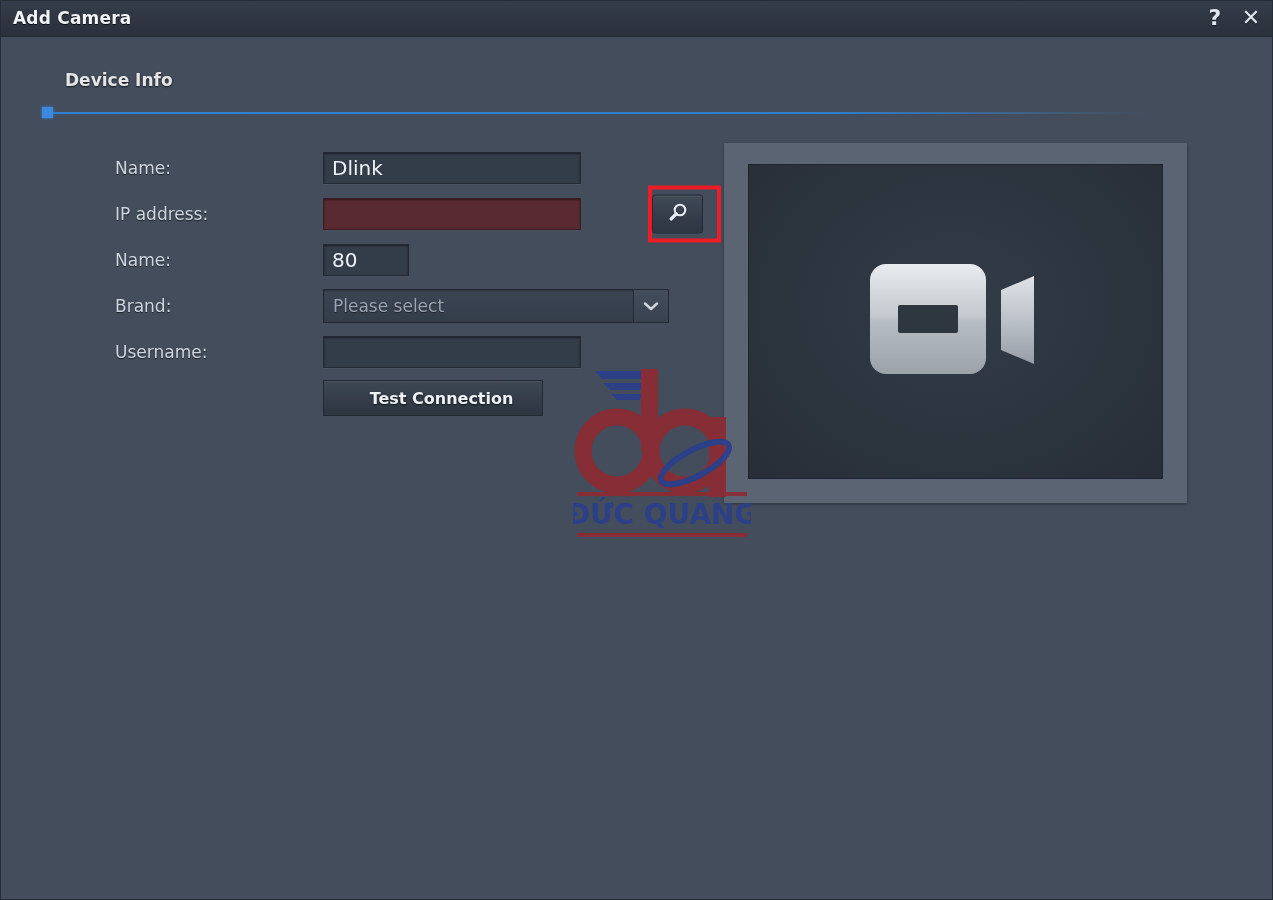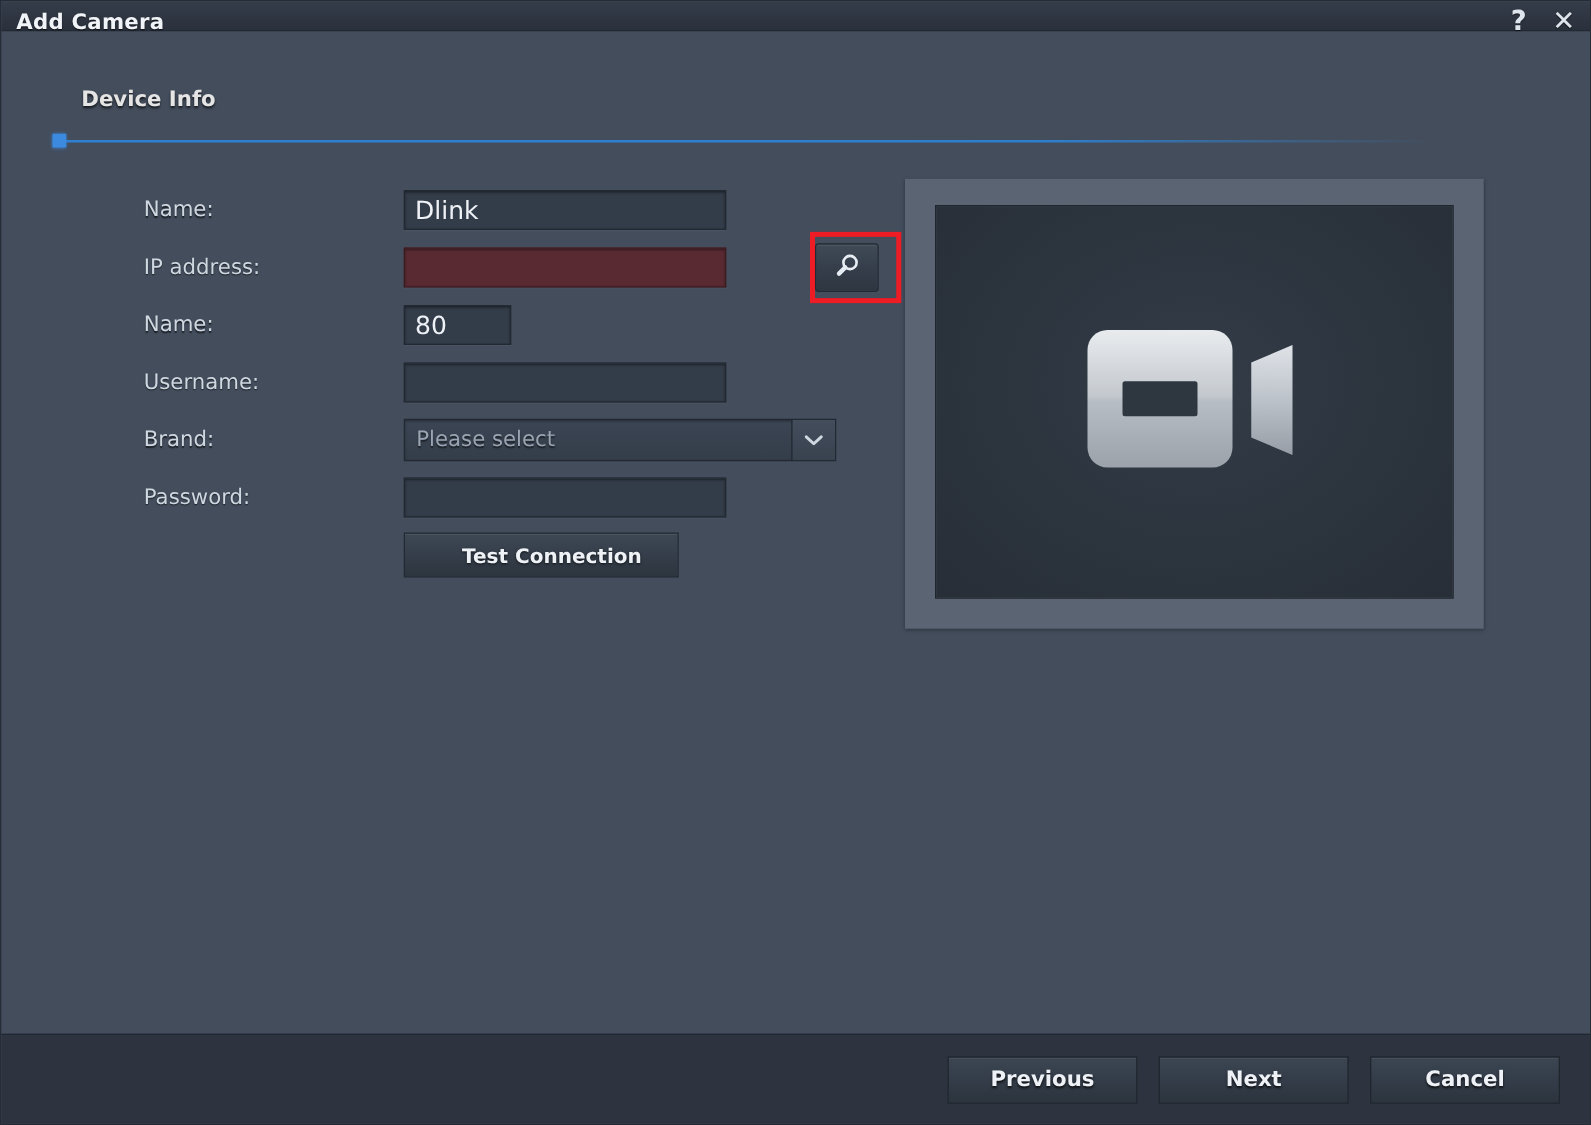--- a/index.html
+++ b/index.html
@@ -23,21 +23,21 @@
     box-sizing: border-box;
     border: 1px solid #262c36;
     overflow: hidden;
   }
 
   
   .titlebar {
     position: absolute;
     left: 0; top: 0;
     width: 1273px;
-    height: 24px;
+    height: 36px;
     background: linear-gradient(180deg, #353d4a 0%, #2f3642 55%, #2a313c 100%);
     border-bottom: 1px solid #232932;
     box-sizing: border-box;
   }
   .titlebar-text {
     position: absolute;
     left: 12px;
     top: 7px;
     font-size: 17px;
     font-weight: bold;
@@ -334,40 +334,36 @@
       </div>
       <div class="search-highlight"></div>
     </div>
 
     <div class="form-row">
       <div class="form-label">Name:</div>
       <input class="field small" type="text" value="80" style="">
     </div>
 
     <div class="form-row">
-      <div class="form-label">Username:</div>
-      <input class="field wide" type="text" value="" style="">
-    </div>
-
-    <div class="form-row">
       <div class="form-label">Brand:</div>
       <div class="select-wrap">
         <div class="select-value">Please select</div>
         <div class="select-arrow">
           <svg width="18" height="12" viewBox="0 0 18 12" fill="none">
             <polyline points="3,3.5 9,9 15,3.5" stroke="#cfd7e1" stroke-width="2.4" stroke-linecap="round" stroke-linejoin="round" fill="none"></polyline>
           </svg>
         </div>
       </div>
     </div>
 
     <div class="form-row">
-      <div class="form-label">Password:</div>
-      <input class="field wide" type="password" value="" style="">
-    </div>
+      <div class="form-label">Username:</div>
+      <input class="field wide" type="text" value="" style="">
+    </div>
+
 
     <div class="form-row">
       <button class="test-btn">Test Connection</button>
     </div>
 
   </div>
 
   <div class="preview-frame">
     <div class="preview-screen">
       <span>
@@ -386,22 +382,41 @@
             </linearGradient>
           </defs>
           <rect x="2" y="4" width="116" height="110" rx="16" ry="16" fill="url(#camBody)"></rect>
           <rect x="30" y="45" width="60" height="28" rx="2" ry="2" fill="#2e3740"></rect>
           <path d="M133 30 L166 16 L166 104 L133 90 Z" fill="url(#camLens)"></path>
         </svg>
       </span>
     </div>
   </div>
 
-
-  <div class="footer">
-    <div class="footer-buttons">
-      <button class="footer-btn">Previous</button>
-      <button class="footer-btn">Next</button>
-      <button class="footer-btn">Cancel</button>
-    </div>
+  <div class="watermark">
+    <svg width="178" height="190" viewBox="0 0 178 190" fill="none">
+
+      <g>
+        <path d="M22 12 L80 12 L72 20 L29 20 Z" fill="#2b3f8c"></path>
+        <path d="M30 24 L76 24 L69 31 L37 31 Z" fill="#2b3f8c"></path>
+        <path d="M38 35 L72 35 L66 41 L44 41 Z" fill="#2b3f8c"></path>
+      </g>
+
+      <g>
+        <circle cx="44" cy="92" r="34" fill="none" stroke="#8c2b33" stroke-width="17"></circle>
+        <rect x="68" y="10" width="17" height="82" fill="#8c2b33"></rect>
+      </g>
+
+      <g>
+        <circle cx="112" cy="92" r="34" fill="none" stroke="#8c2b33" stroke-width="17"></circle>
+        <rect x="136" y="58" width="17" height="80" fill="#8c2b33"></rect>
+      </g>
+
+      <ellipse cx="122" cy="104" rx="38" ry="13" fill="none" stroke="#2b3f8c" stroke-width="6" transform="rotate(-28 122 104)"></ellipse>
+
+      <rect x="4" y="133" width="170" height="4" fill="#8c2b33"></rect>
+      <text x="89" y="165" text-anchor="middle" font-family="DejaVu Sans, sans-serif" font-size="28" font-weight="bold" fill="#2b3f8c">ĐỨC QUANG</text>
+      <rect x="4" y="174" width="170" height="4" fill="#8c2b33"></rect>
+    </svg>
   </div>
 
+
 </div>
 
 </body></html>

